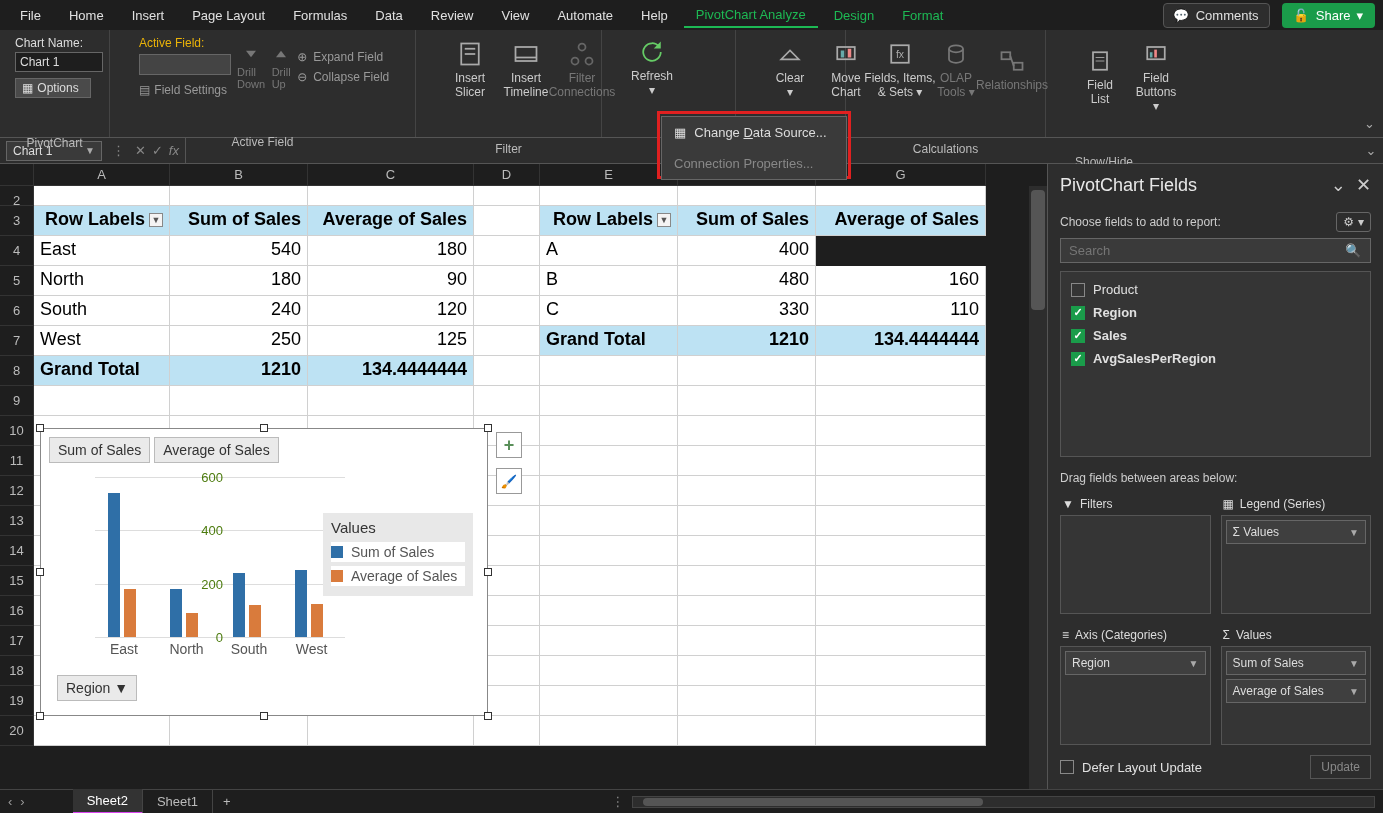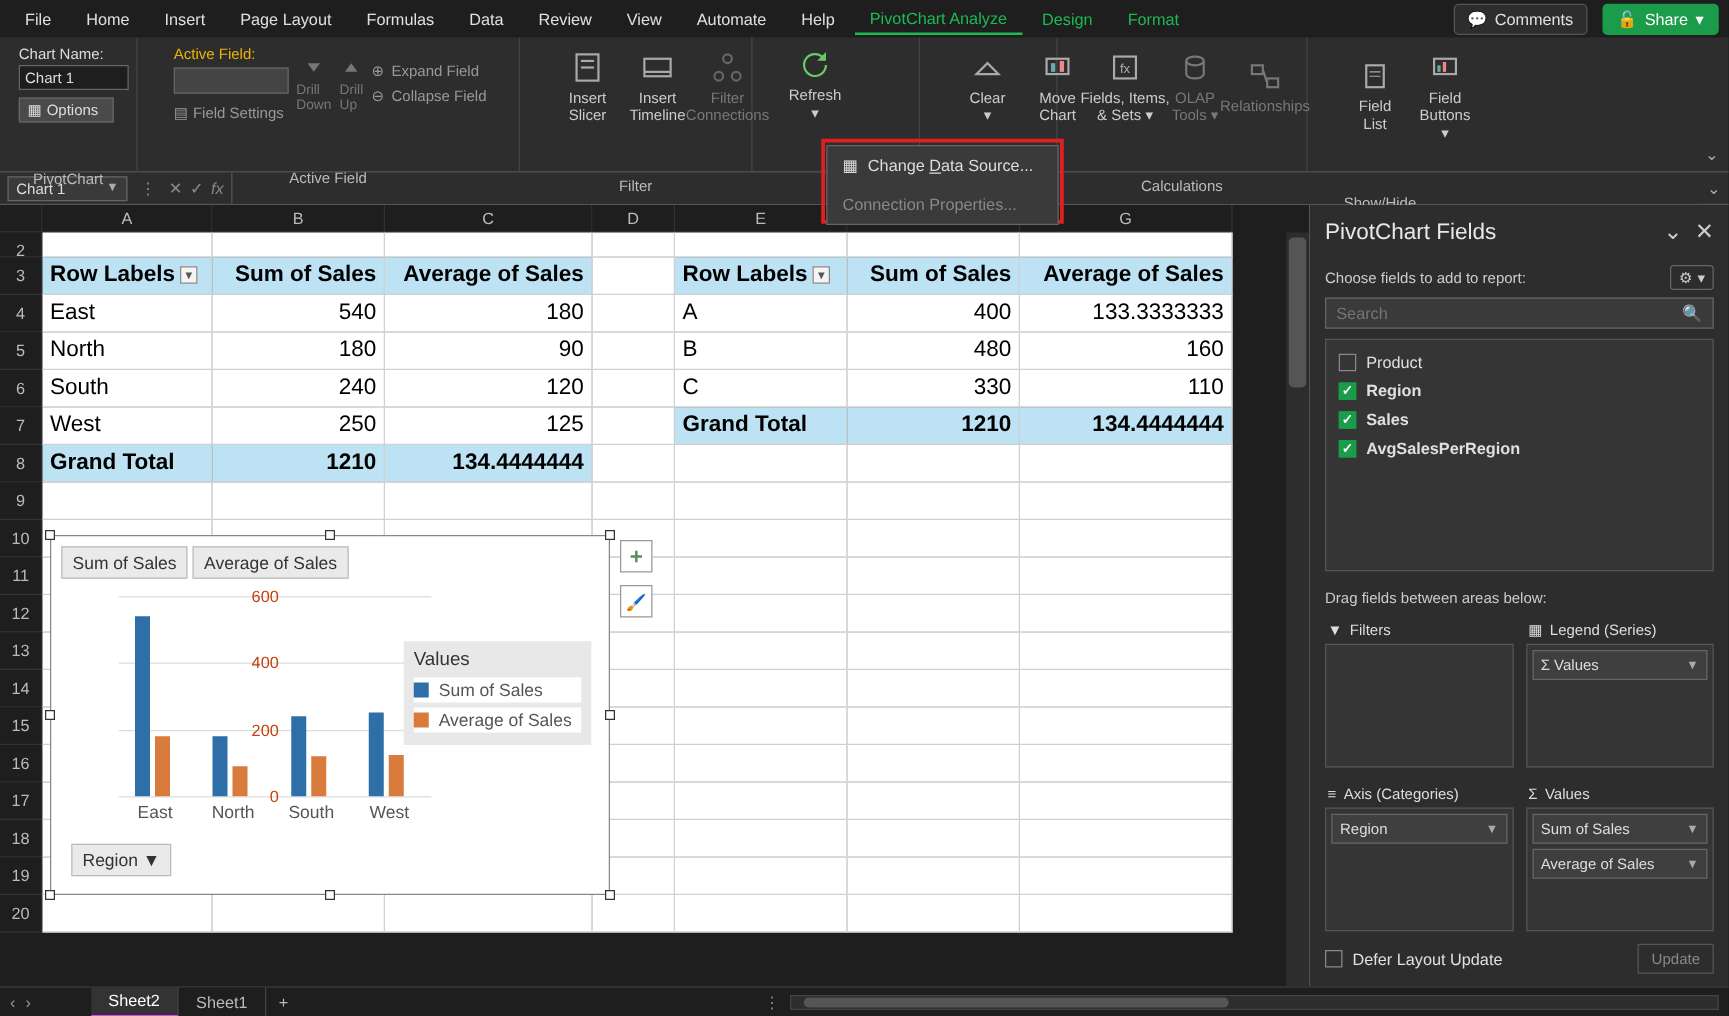--- a/index.html
+++ b/index.html
@@ -70,21 +70,21 @@
 .colhdrs { display: flex; height: 22px; }
 .rh-corner { width: 34px; background: #1e1e1e; border-right: 1px solid #333; border-bottom: 1px solid #333; }
 .ch { background: #1e1e1e; color: #bbb; text-align: center; border-right: 1px solid #333; border-bottom: 1px solid #333; line-height: 22px; font-size: 13px; }
 .wA { width: 136px; } .wB { width: 138px; } .wC { width: 166px; } .wD { width: 66px; } .wE { width: 138px; } .wF { width: 138px; } .wG { width: 170px; }
 
 .rows { }
 .row { display: flex; height: 30px; }
 .rh { width: 34px; background: #1e1e1e; color: #bbb; text-align: center; border-right: 1px solid #333; border-bottom: 1px solid #333; line-height: 30px; font-size: 13px; }
 .cell { background: #fff; color: #000; border-right: 1px solid #d0d0d0; border-bottom: 1px solid #d0d0d0; padding: 3px 6px; font-size: 18px; }
 .cell.right { text-align: right; }
-.cell.hdr { background: #bde2f3; font-weight: 700; }
+.cell.hdr { background: #bde2f3; font-weight: 700; text-align: right; }
 .cell.total { background: #bde2f3; font-weight: 700; }
 .row.r2 { height: 20px; }
 .row.r2 .cell { font-size: 14px; }
 
 .scrollbar-v { position: absolute; right: 0; top: 22px; bottom: 0; width: 18px; background: #2d2d2d; }
 .scrollbar-v .thumb { position: absolute; left: 2px; right: 2px; top: 4px; height: 120px; background: #555; border-radius: 4px; }
 
 
 .chart-obj { position: absolute; left: 40px; top: 264px; width: 448px; height: 288px; background: #fff; border: 1px solid #888; }
 .chart-obj .handle { width: 8px; height: 8px; background: #fff; border: 1px solid #333; position: absolute; }
@@ -96,21 +96,21 @@
 .h-sw { left: -5px; bottom: -5px; } .h-se { right: -5px; bottom: -5px; }
 
 .chart-toolbtns { position: absolute; left: 496px; top: 268px; display: flex; flex-direction: column; gap: 10px; }
 .chart-toolbtns .tb { width: 26px; height: 26px; background: #fff; border: 1px solid #999; display: flex; align-items: center; justify-content: center; cursor: pointer; }
 
 .chart-inner { position: absolute; inset: 8px; }
 .pivot-btn { background: #eaeaea; border: 1px solid #bbb; padding: 4px 8px; font-size: 14px; color: #333; cursor: pointer; }
 .pivot-btns-top { display: flex; gap: 4px; }
 .plot { position: absolute; left: 46px; top: 40px; width: 250px; height: 160px; }
 .plot .grid-line { position: absolute; left: 0; right: 0; border-top: 1px solid #ddd; }
-.ylab { position: absolute; right: 256px; font-size: 13px; color: #c2410c; transform: translateY(-50%); }
+.ylab { position: absolute; right: 256px; font-size: 13px; color: #4d7c0f; transform: translateY(-50%); }
 .bar { position: absolute; bottom: 0; width: 12px; }
 .bar.s1 { background: #2f6fa7; }
 .bar.s2 { background: #d97b3c; }
 .xlab { position: absolute; top: 204px; font-size: 14px; color: #555; text-align: center; width: 50px; }
 .legend-box { position: absolute; right: 6px; top: 76px; width: 150px; background: #e8e8e8; padding: 6px 8px; font-size: 14px; }
 .legend-box .title { font-size: 15px; color: #333; margin-bottom: 6px; }
 .legend-item { display: flex; align-items: center; gap: 8px; font-size: 14px; color: #555; margin: 4px 0; background: #fff; padding: 2px 0; }
 .legend-item .sw { width: 12px; height: 12px; }
 .region-btn { position: absolute; left: 8px; bottom: 6px; }
 
@@ -422,21 +422,20 @@
         </div>
 
         <div class="row">
             <div class="rh">4</div>
           <div class="cell wA">East</div>
           <div class="cell wB right">540</div>
           <div class="cell wC right">180</div>
           <div class="cell wD"></div>
           <div class="cell wE">A</div>
           <div class="cell wF right">400</div>
-          <div class="cell wG right">133.3333333</div>
         </div>
 
         <div class="row">
             <div class="rh">5</div>
           <div class="cell wA">North</div>
           <div class="cell wB right">180</div>
           <div class="cell wC right">90</div>
           <div class="cell wD"></div>
           <div class="cell wE">B</div>
           <div class="cell wF right">480</div>

